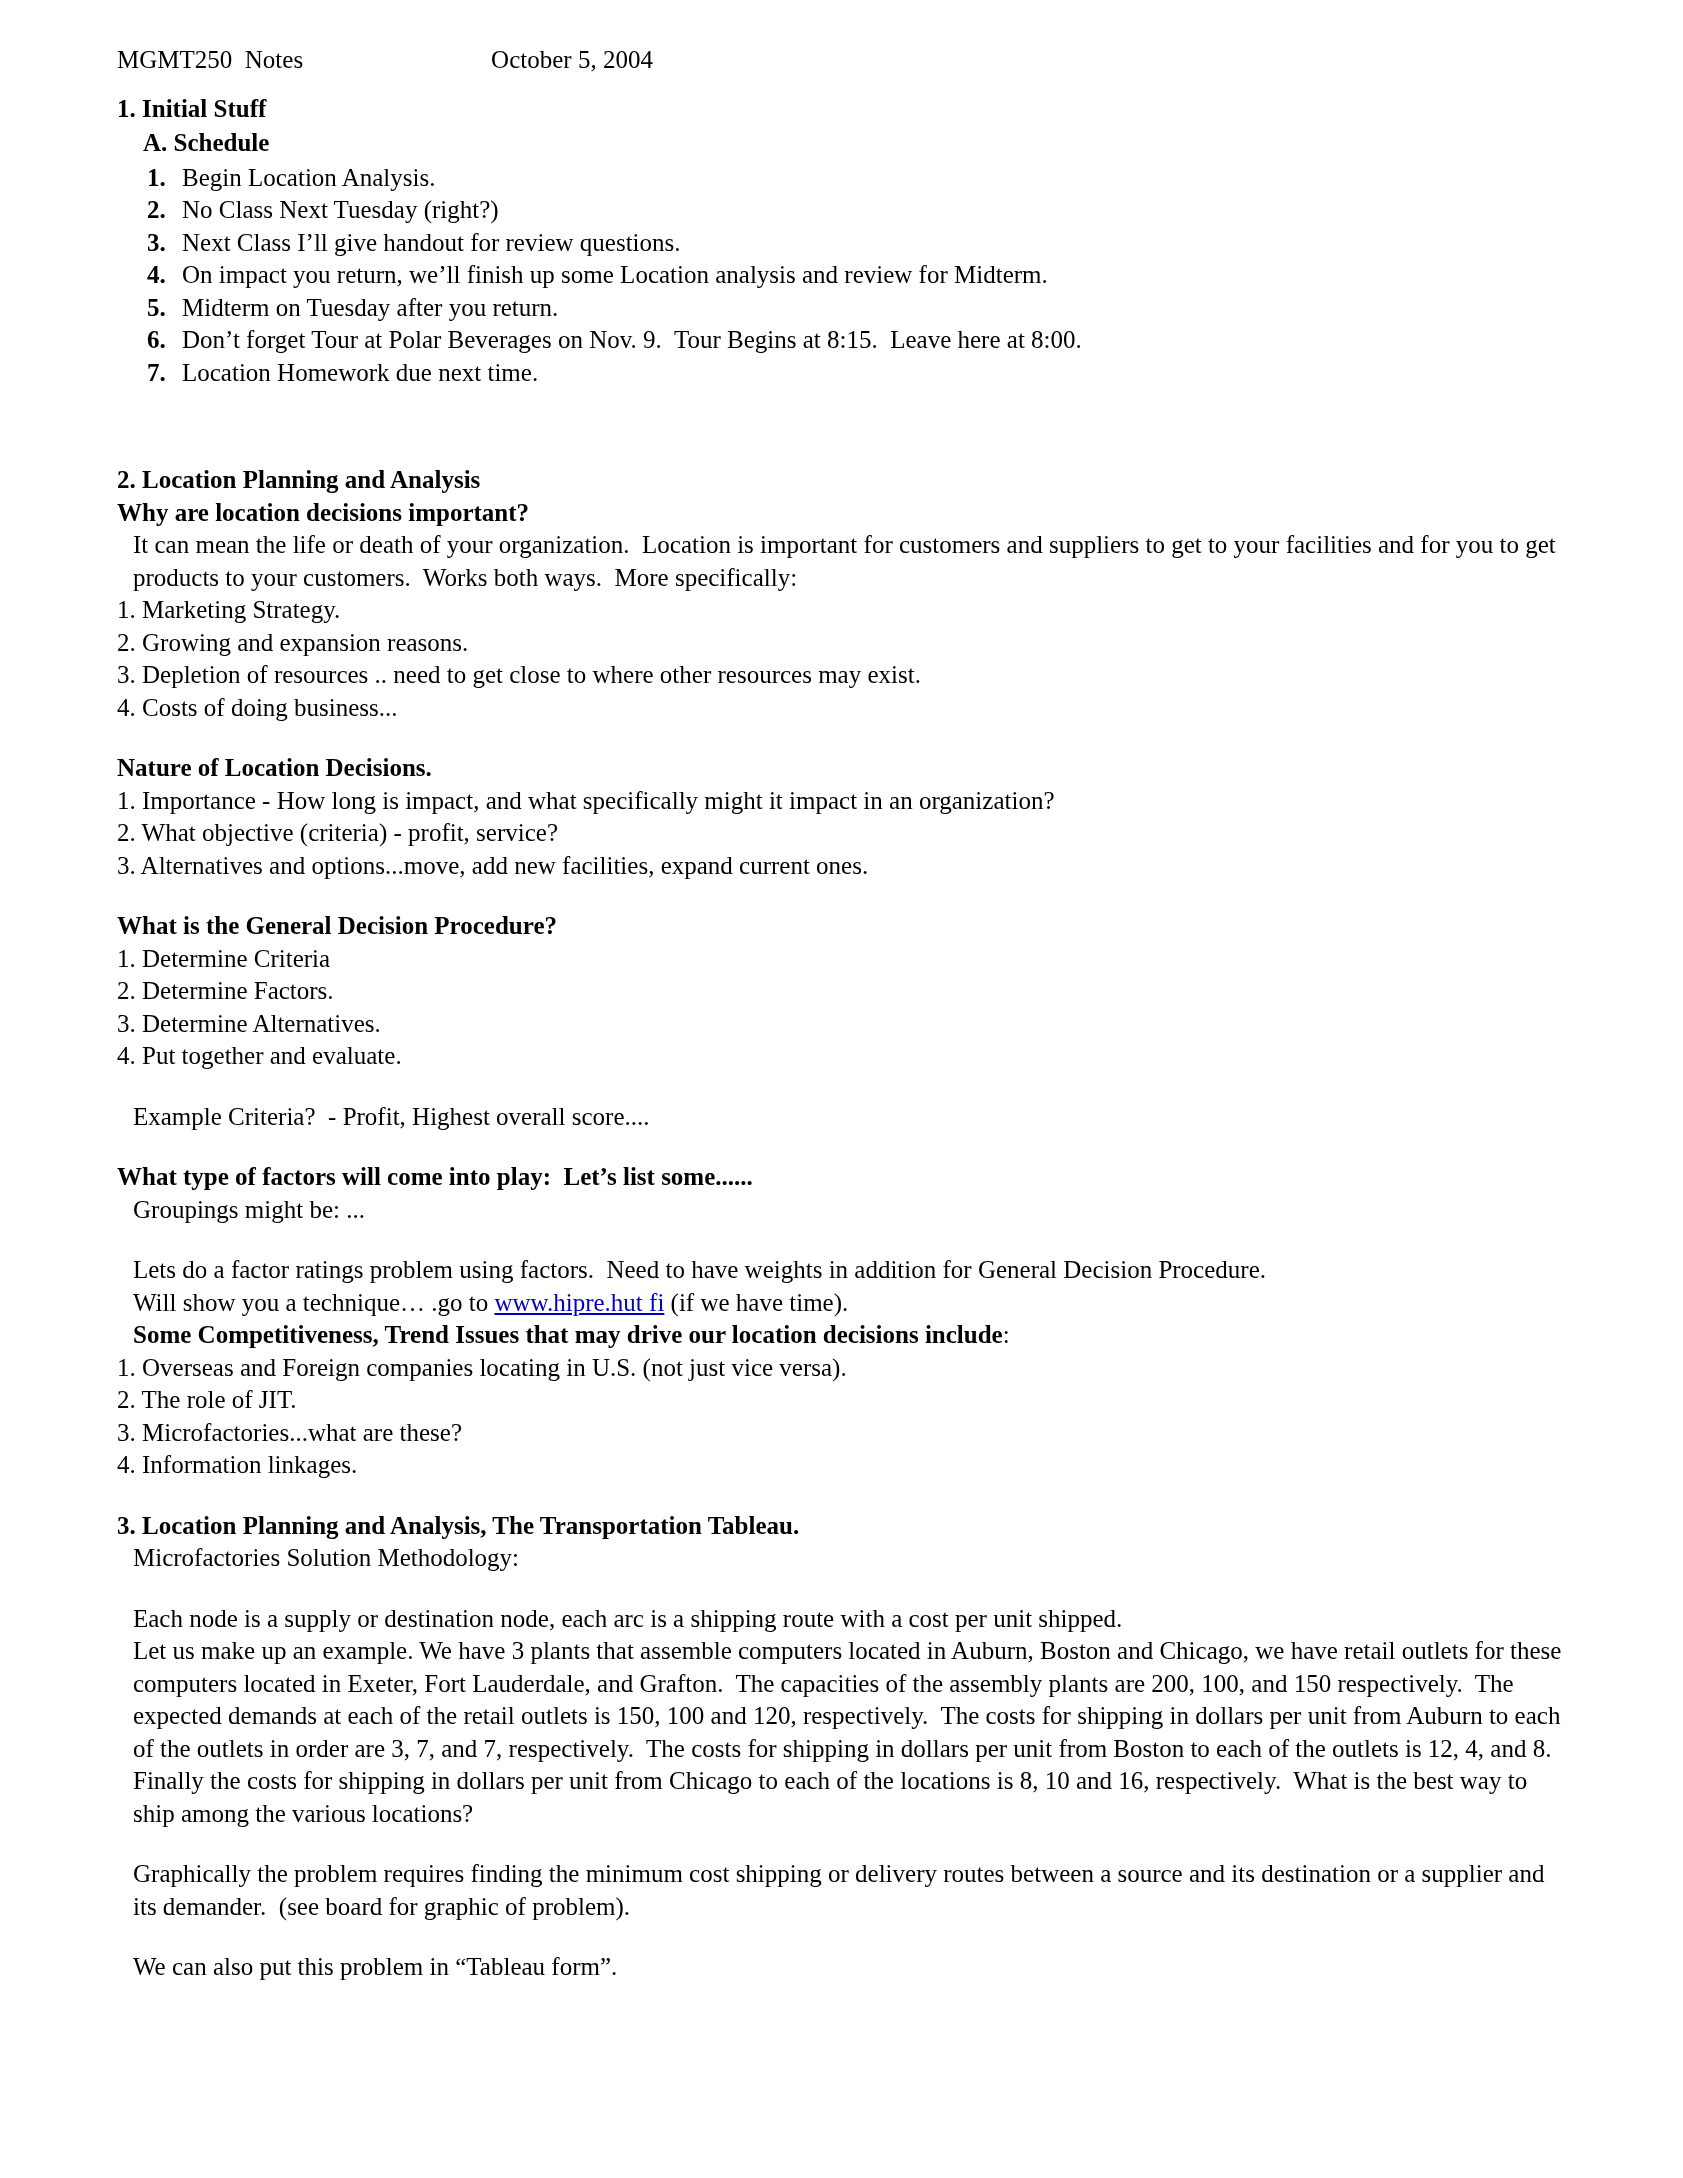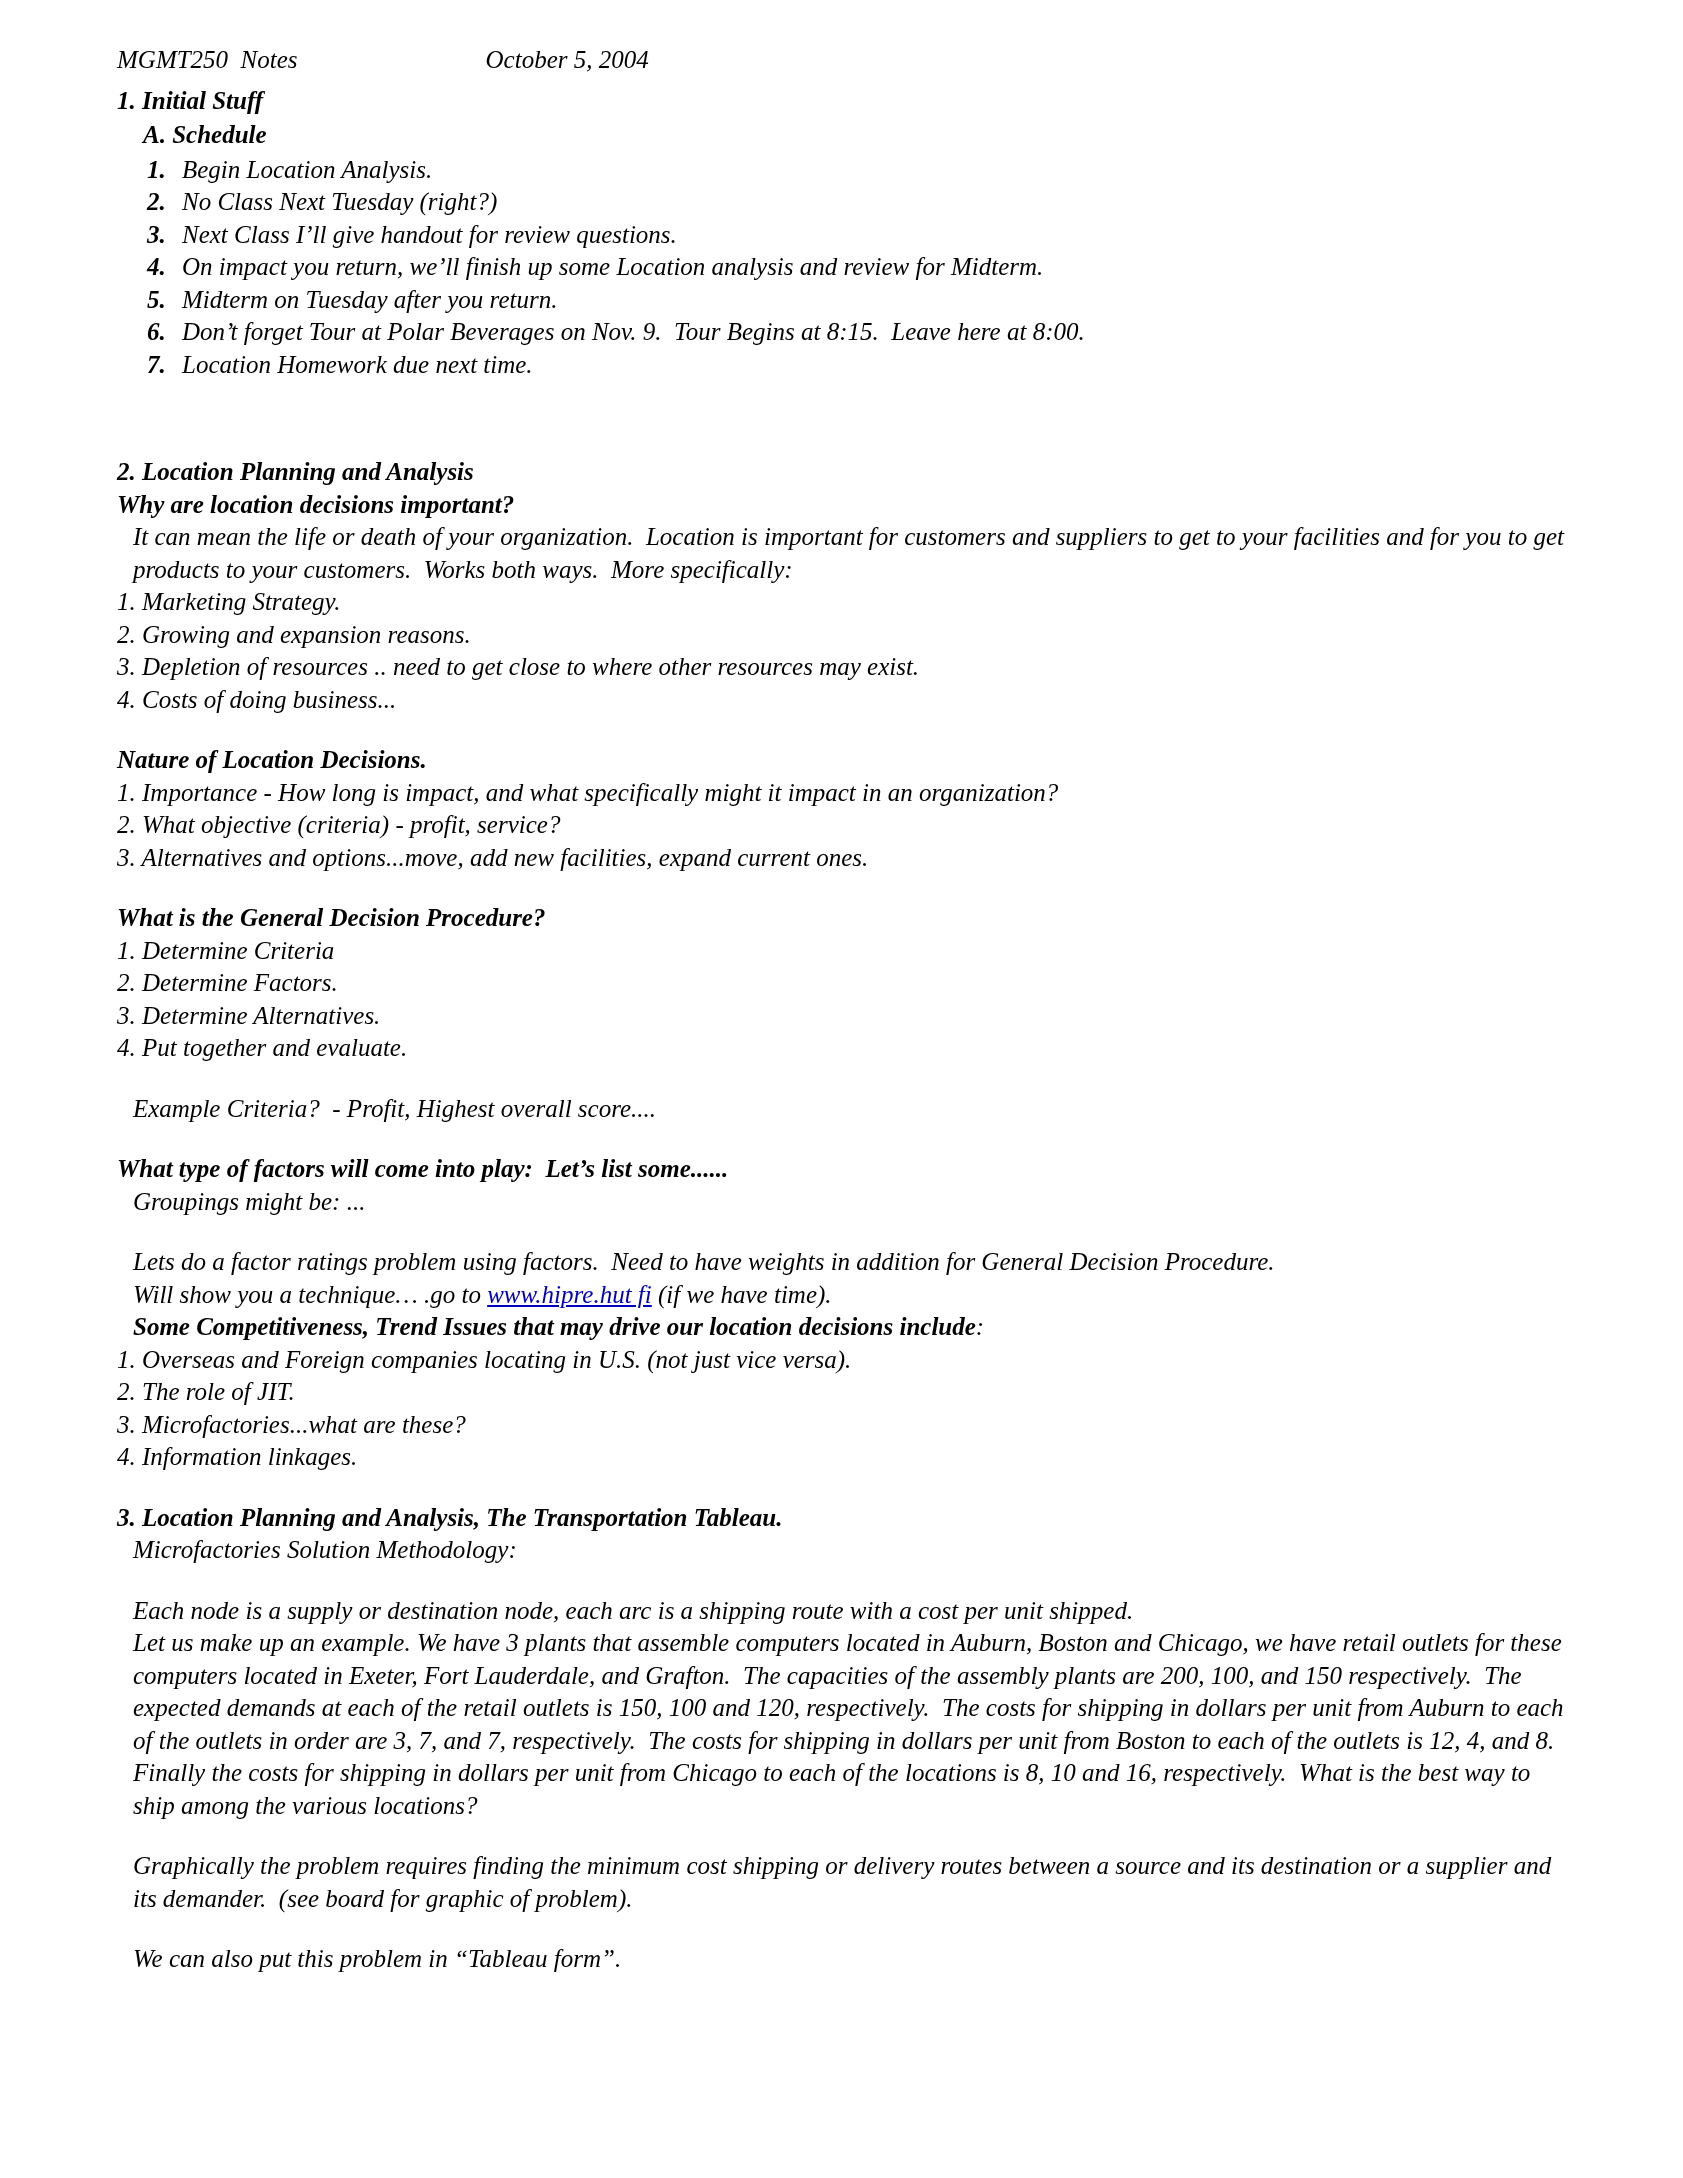--- a/index.html
+++ b/index.html
@@ -12,38 +12,37 @@
     color: #000000;
   }
   .page {
     width: 1683px;
     height: 2178px;
     background: #ffffff;
     position: relative;
     box-sizing: border-box;
     padding: 44px 111px 8px 117px;
     overflow: hidden;
-    font-style: italic;
   }
   .doc {
     font-size: 25px;
     line-height: 1.30;
   }
   .hdr-row {
     display: flex;
     align-items: baseline;
   }
   .hdr-title { white-space: pre; }
   .hdr-date { margin-left: 188px; white-space: pre; }
 
   .h-bold {
     font-weight: bold;
     white-space: pre;
   }
-  .h1 { margin-top: 8px; }
+  .h1 { margin-top: 16px; }
   .h2 { margin-left: 26px; margin-top: 2px; }
 
   ol.sched {
     list-style: none;
     margin: 2px 0 0 0;
     padding: 0;
   }
   ol.sched li {
     display: flex;
     align-items: baseline;

